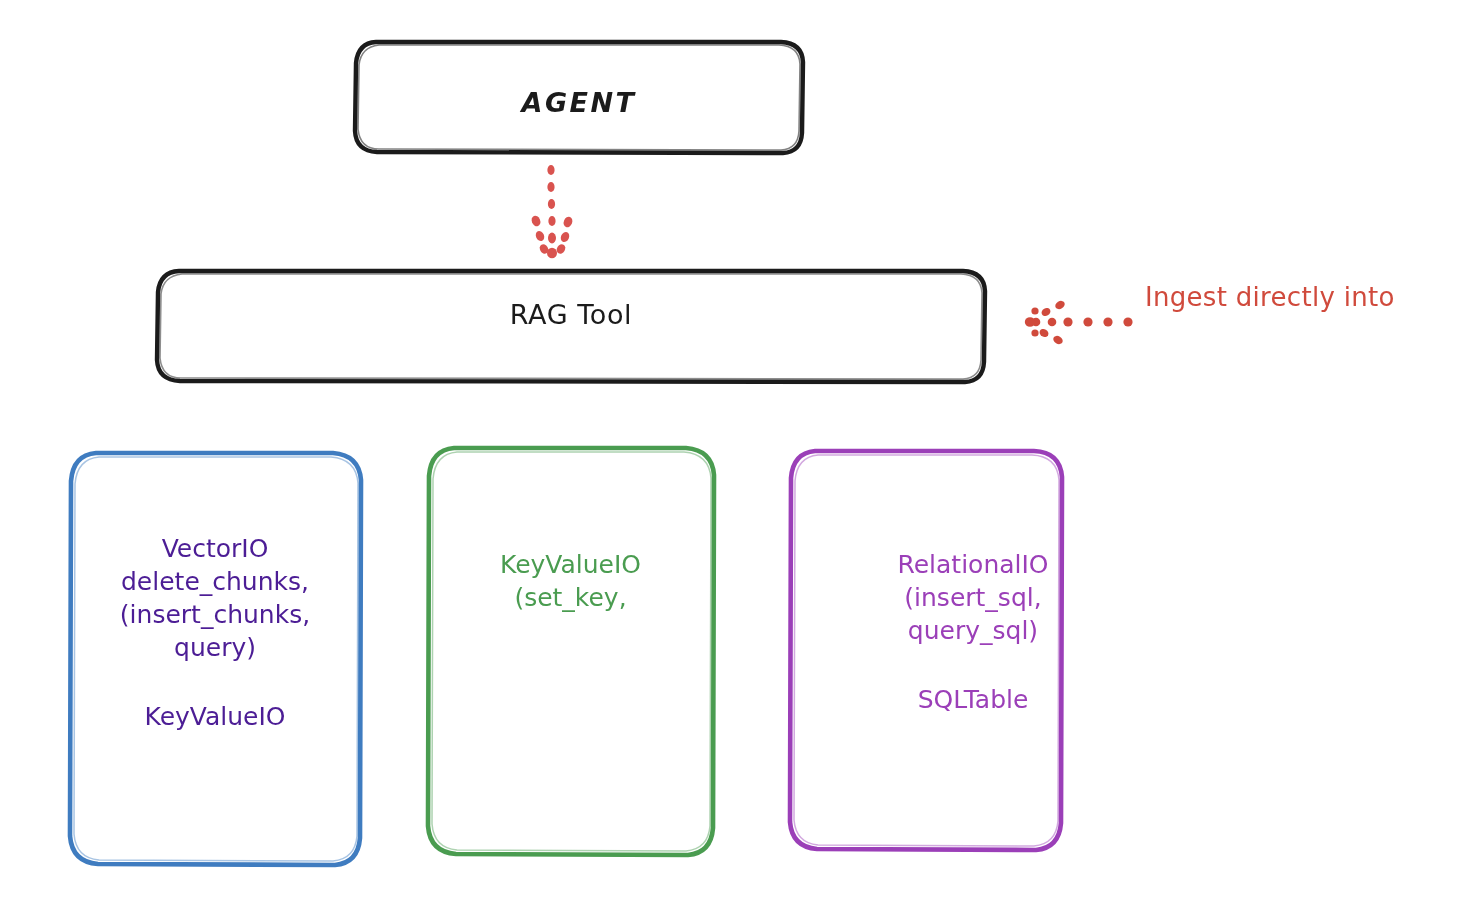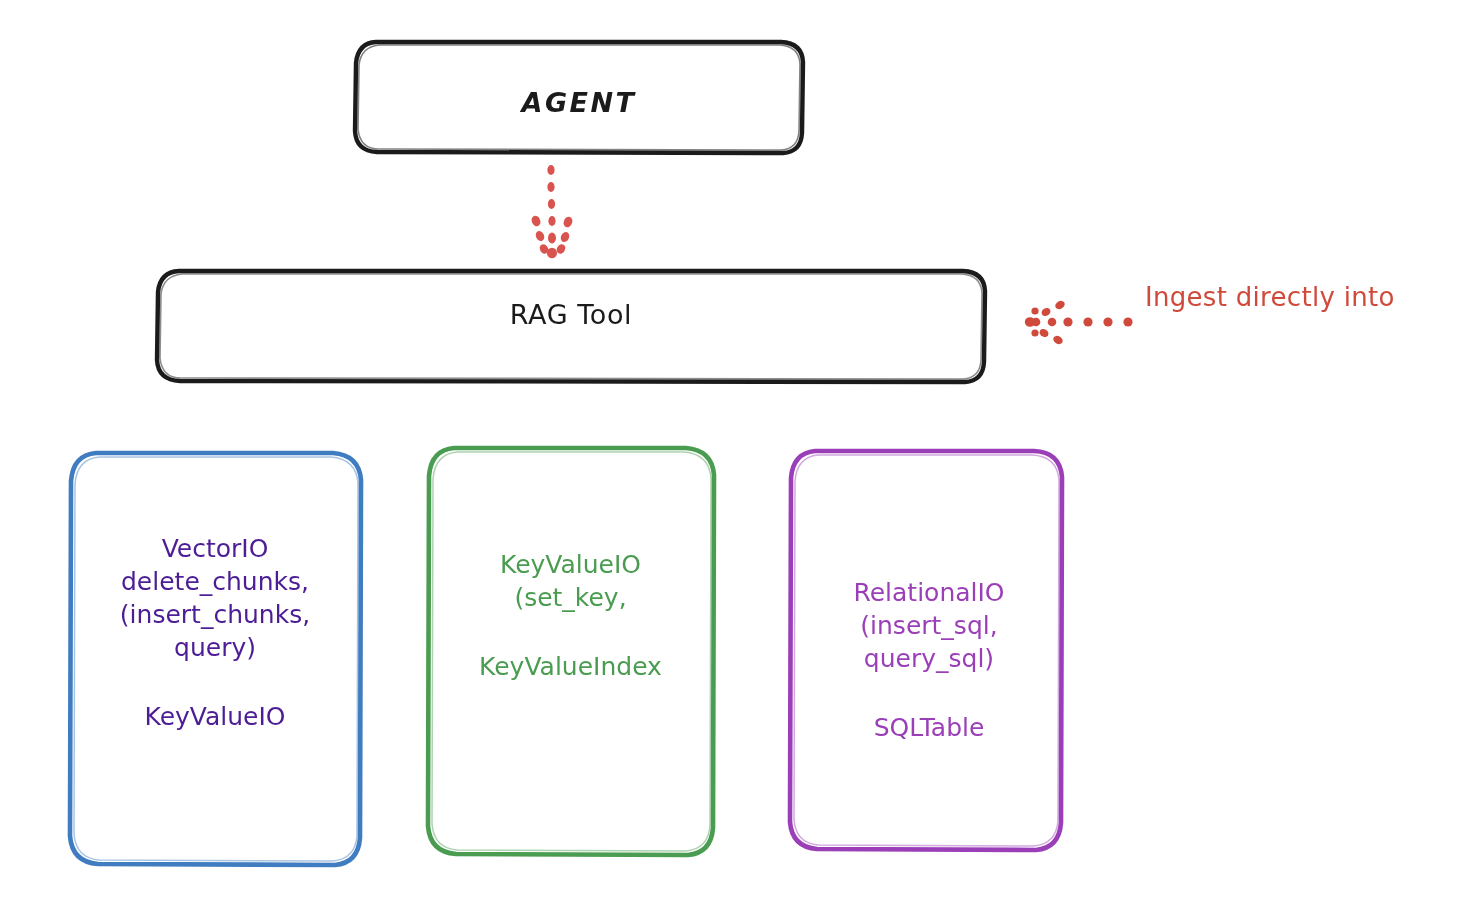--- a/index.html
+++ b/index.html
@@ -85,23 +85,24 @@
   }
   #keyvalue-label {
     left: 428px;
     top: 548px;
     width: 285px;
     color: #4a9c50;
     text-align: right;
   }
   #relational-label {
     left: 790px;
-    top: 576px;
+    top: 548px;
     width: 278px;
     color: #9b3fb8;
+    padding-left: 44px;
   }
 
   
   #annotation-text {
     position: absolute;
     left: 1145px;
     top: 279px;
     width: 330px;
     color: #d04a3c;
     font-size: 26px;
@@ -188,21 +189,20 @@
   <span class="api-line">VectorIO</span>
   <span class="api-line">delete_chunks,</span>
   <span class="api-line">(insert_chunks,</span>
   <span class="api-line">query)</span>
   <span class="index-line">KeyValueIO</span>
 </div>
 
 <div class="leaf-label" id="keyvalue-label">
   <span class="api-line">KeyValueIO</span>
   <span class="api-line">(set_key,</span>
-  <span class="index-line">KeyValueIndex</span>
 </div>
 
 <div class="leaf-label" id="relational-label">
   <span class="api-line">RelationalIO</span>
   <span class="api-line">(insert_sql,</span>
   <span class="api-line">query_sql)</span>
   <span class="index-line">SQLTable</span>
 </div>
 
 <div id="annotation-text">

